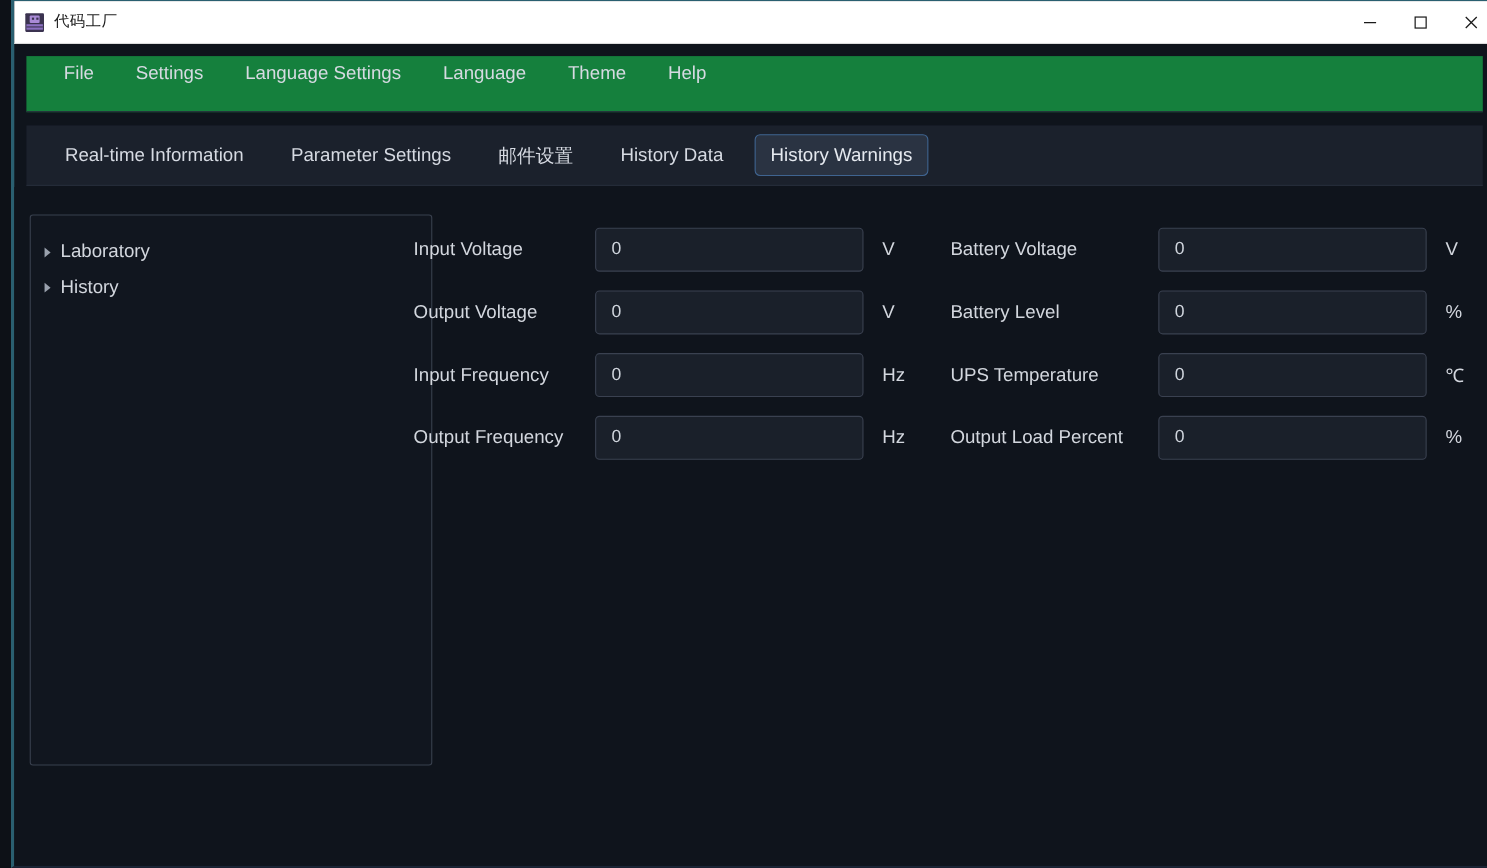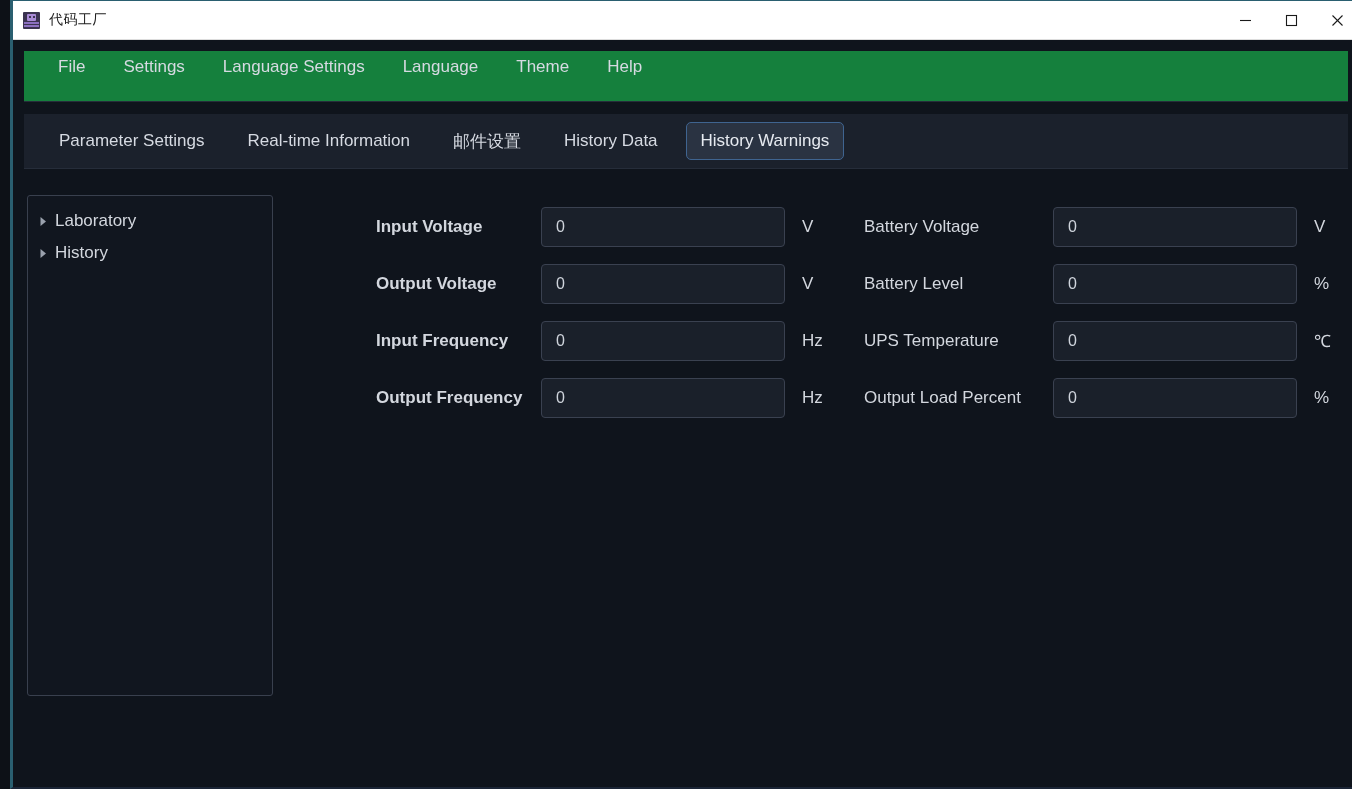--- a/index.html
+++ b/index.html
@@ -159,26 +159,26 @@
     right: 0;
     bottom: 0;
     background: #0f141c;
   }
 
   
   #sidebar-tree {
     position: absolute;
     left: 14px;
     top: 25px;
-    width: 246px;
+    width: 366px;
     height: 501px;
     border: 1px solid #39404e;
     border-radius: 3px;
     background: #11161f;
-    padding-top: 9px;
+    padding-top: 17px;
   }
   .tree-node {
     display: flex;
     align-items: center;
     height: 32px;
     padding-left: 11px;
     cursor: default;
   }
   .tree-arrow {
     width: 14px;
@@ -211,21 +211,21 @@
   .field-row {
     display: flex;
     align-items: center;
     height: 57px;
   }
   .field-label {
     font-size: 17px;
     color: #d3d7de;
     white-space: nowrap;
   }
-  #col-left  .field-label { width: 165px; font-weight: bold; }
+  #col-left  .field-label { width: 165px; }
   #col-right .field-label { width: 189px; }
 
   .field-input {
     width: 244px;
     height: 40px;
     background: #1a202a;
     border: 1px solid #3a4150;
     border-radius: 4px;
     color: #cfd4dc;
     font-size: 16px;
@@ -278,22 +278,22 @@
   <div id="menu-bar">
     <div class="menu-item">File</div>
     <div class="menu-item">Settings</div>
     <div class="menu-item">Language Settings</div>
     <div class="menu-item">Language</div>
     <div class="menu-item">Theme</div>
     <div class="menu-item">Help</div>
   </div>
 
   <div id="tab-bar">
+    <div class="tab-item">Real-time Information</div>
     <div class="tab-item">Parameter Settings</div>
-    <div class="tab-item">Real-time Information</div>
     <div class="tab-item cjk">邮件设置</div>
     <div class="tab-item">History Data</div>
     <div class="tab-item active">History Warnings</div>
   </div>
 
   <div id="content">
 
     <div id="sidebar-tree">
       <div class="tree-node">
         <span class="tree-arrow">

